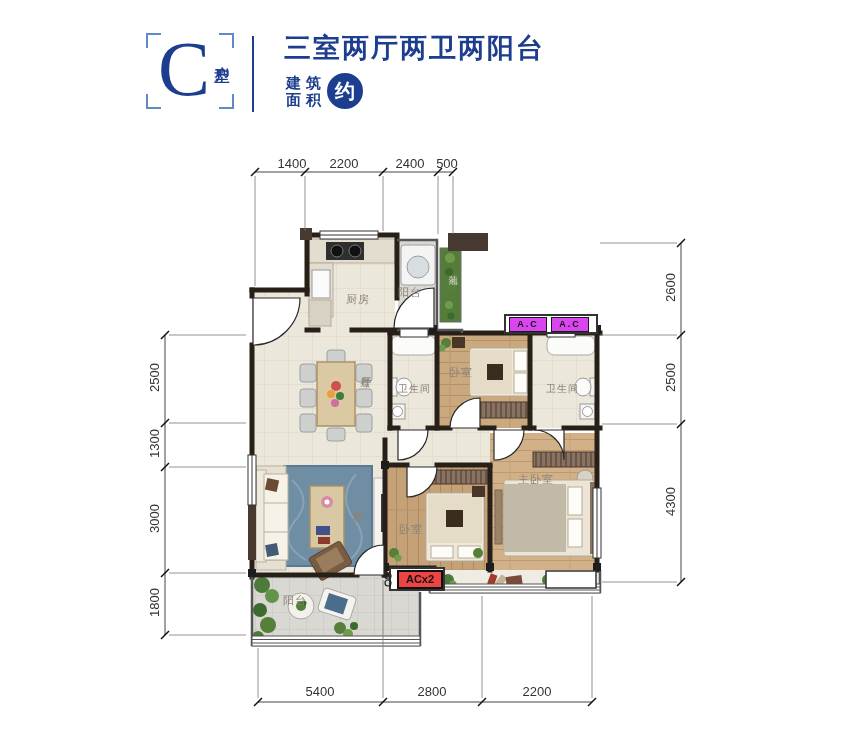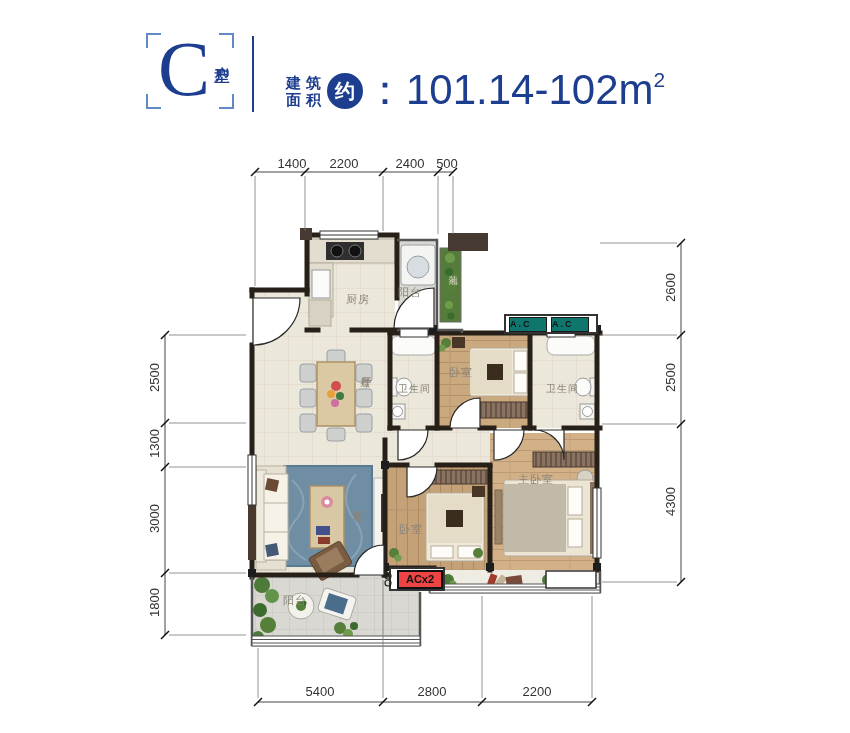--- a/index.html
+++ b/index.html
@@ -25,45 +25,45 @@
                  color:#fff;font-size:20px;font-weight:700;text-align:center;line-height:36px;}
   .area-value{left:364px;top:62px;font-size:42px;font-weight:500;color:#1d3e8f;white-space:nowrap;}
   .area-sup{font-size:21px;position:relative;top:-17px;}
   
   .dim{width:50px;text-align:center;font-size:13px;color:#333;}
   .dim.v{transform:rotate(-90deg);}
   
   .room{color:#8b8578;font-size:11px;letter-spacing:1px;white-space:nowrap;}
   .room.v{writing-mode:vertical-rl;text-orientation:upright;}
   .room.flower{color:#c6cdb4;font-size:9px;}
-  .ac-box{width:36px;height:13px;border:1.5px solid #1a1a1a;background:#0f766e;font-size:9px;
-          font-weight:700;letter-spacing:2px;line-height:13px;color:#111;}
+  .ac-box{width:36px;height:13px;border:1.5px solid #1a1a1a;background:#d946ef;font-size:9px;
+          font-weight:700;letter-spacing:2px;text-align:center;line-height:13px;color:#111;}
   .acx2-box{width:42px;height:15px;border:2px solid #111;background:#ef4444;font-size:11px;
             font-weight:700;text-align:center;line-height:15px;color:#111;}
 </style>
 </head>
 <body>
 
 <div class="stage">
 
   <div class="abs c-box">
     <span class="bracket br-tl"></span>
     <span class="bracket br-tr"></span>
     <span class="bracket br-bl"></span>
     <span class="bracket br-br"></span>
     <div class="abs c-letter">C</div>
     <div class="abs unit-type">户型</div>
   </div>
   <div class="abs divider"></div>
+  <div class="abs plan-title">三室两厅两卫两阳台</div>
   <div class="abs area-label">
     <div>建筑</div>
     <div>面积</div>
   </div>
   <div class="abs approx-circle">约</div>
-  <div class="abs area-value"><span>：101.14-102m</span><span class="area-sup">2</span></div>
 
   <svg class="abs" style="left:0;top:0" width="850" height="733" viewBox="0 0 850 733">
     <defs>
       <pattern id="btile" width="24" height="24" patternUnits="userSpaceOnUse">
         <rect width="24" height="24" fill="#ece7db"></rect>
         <path d="M24 0H0V24" fill="none" stroke="#ded6c6" stroke-width="1"></path>
       </pattern>
       <pattern id="gtile" width="17" height="17" patternUnits="userSpaceOnUse">
         <rect width="17" height="17" fill="#d9d8d2"></rect>
         <path d="M17 0H0V17" fill="none" stroke="#c6c5be" stroke-width="1"></path>

